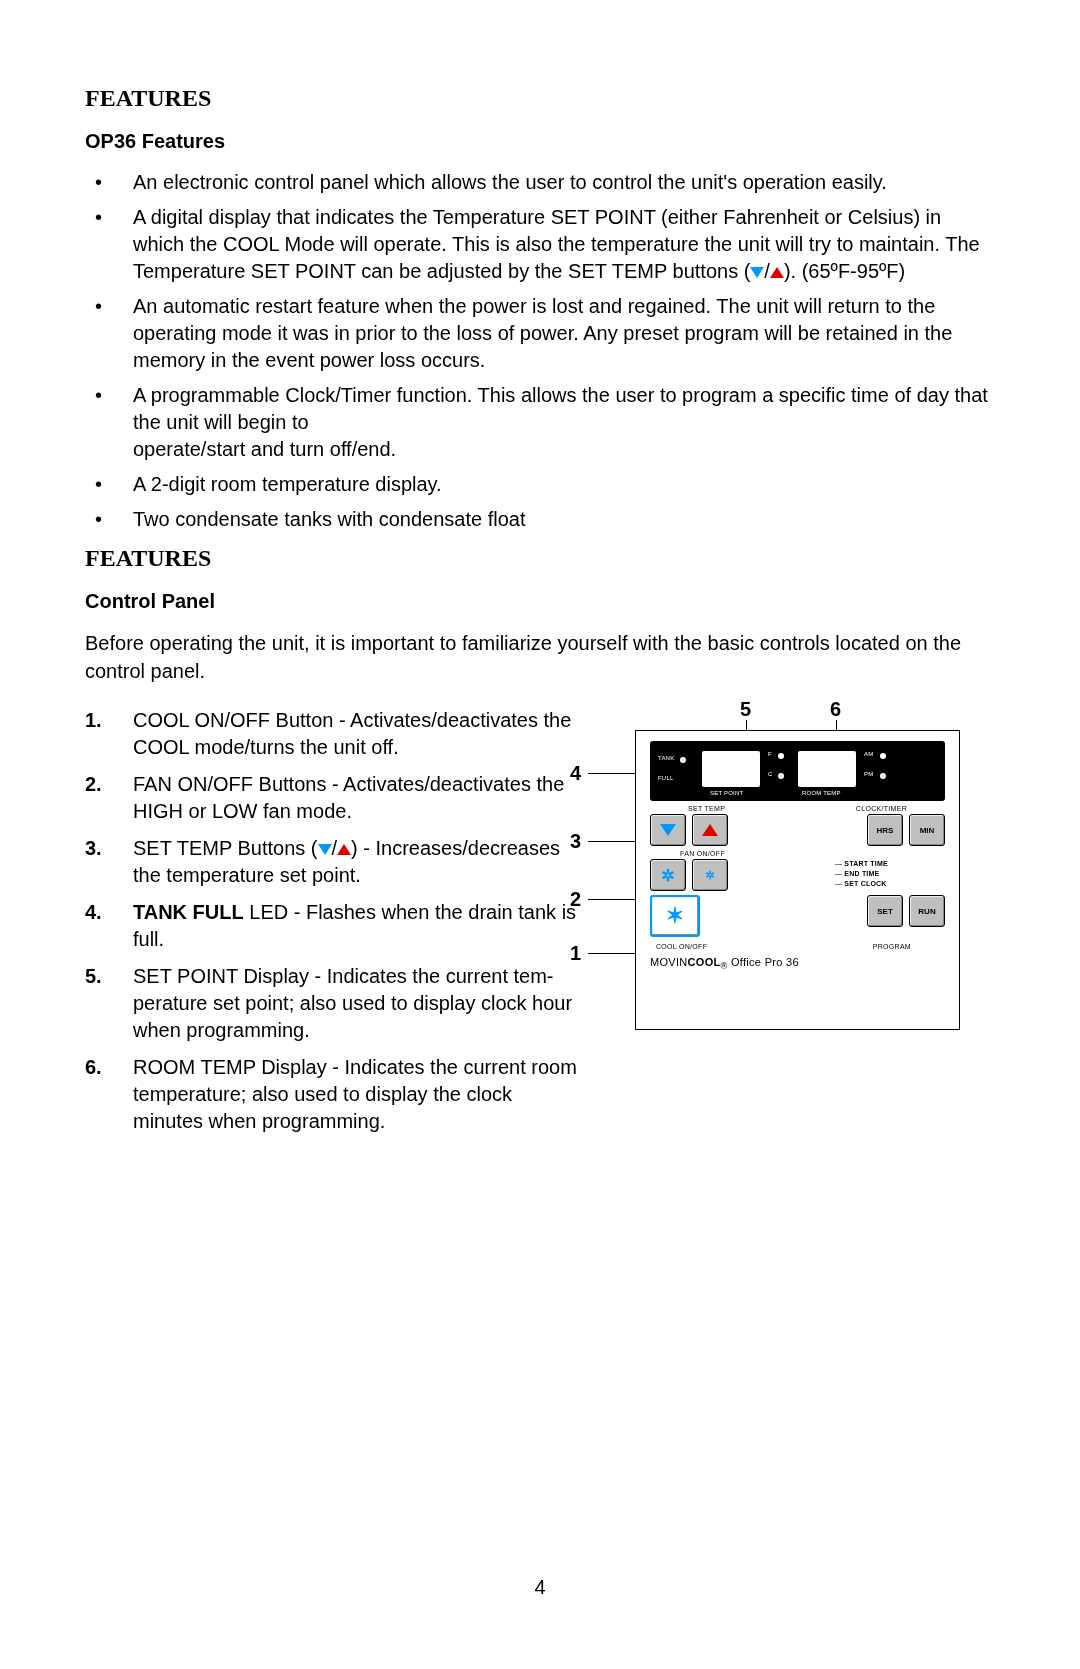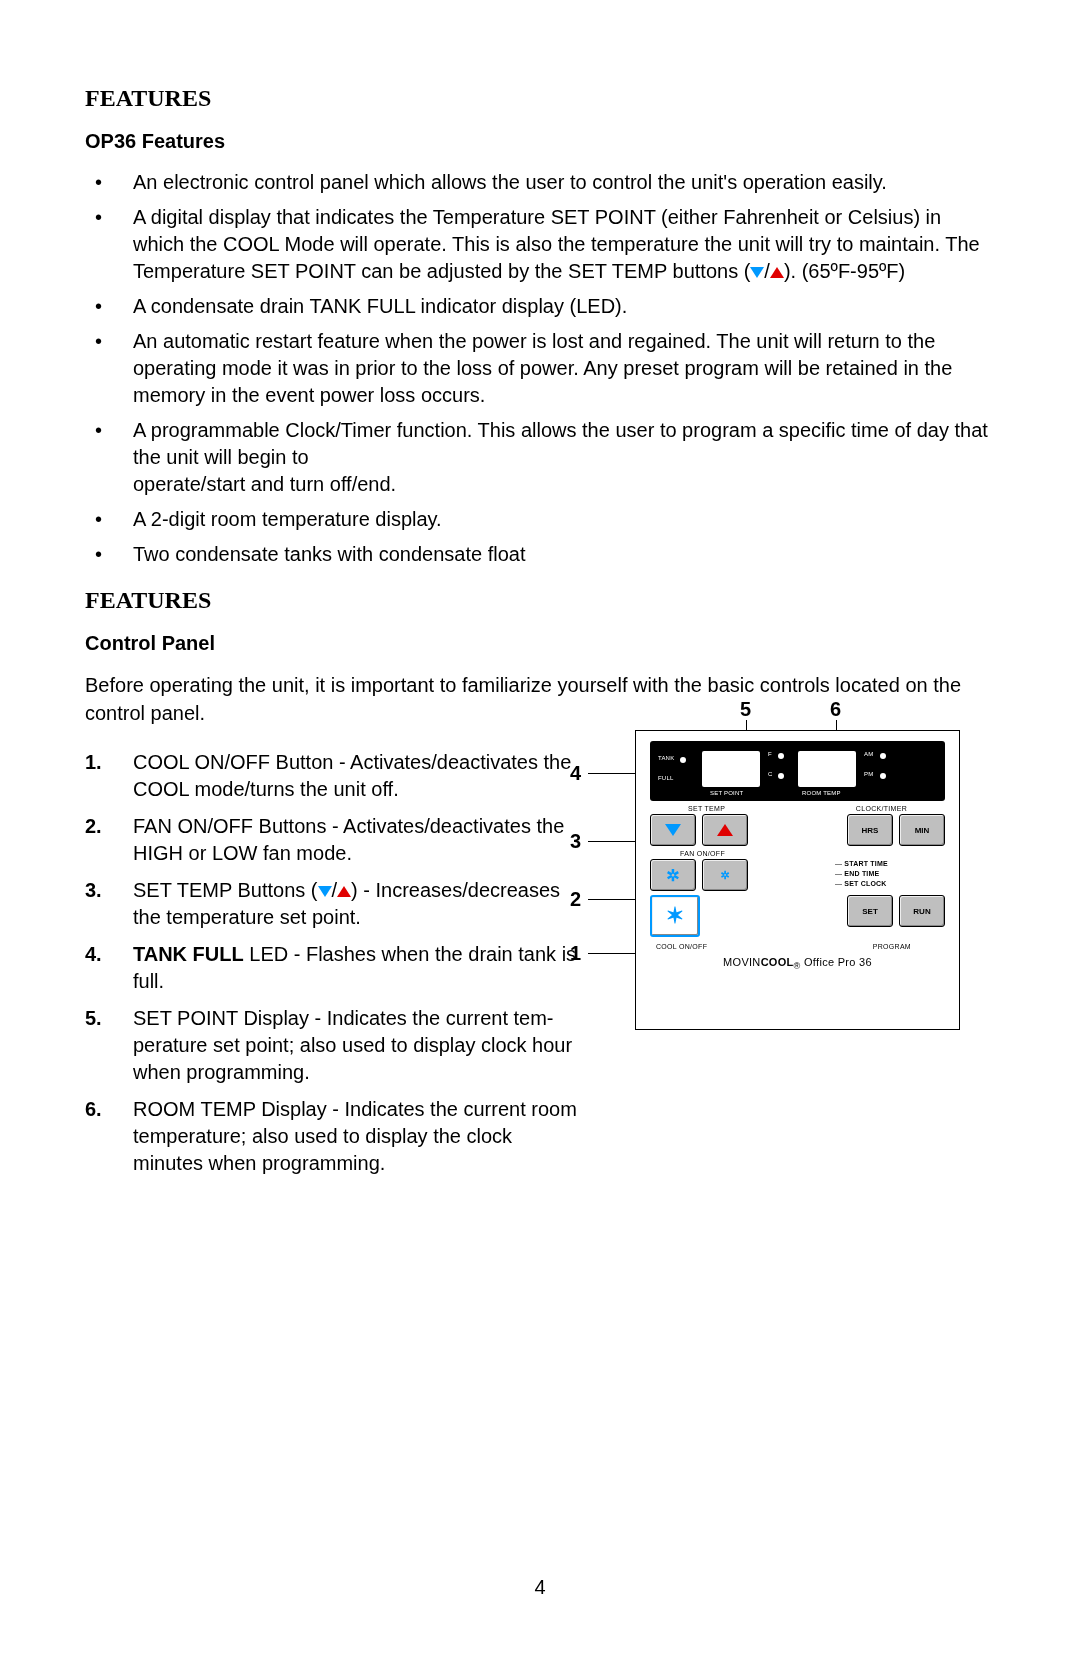--- a/index.html
+++ b/index.html
@@ -20,21 +20,21 @@
     margin-bottom: 18px;
   }
   h2.subhead {
     font-weight: bold;
     font-size: 20px;
     margin-bottom: 16px;
   }
   ul.features {
     list-style: none;
     padding-left: 38px;
-    margin-bottom: 19px;
+    margin-bottom: 12px;
   }
   ul.features li {
     position: relative;
     font-size: 20px;
     line-height: 1.35;
     margin-bottom: 8px;
     padding-left: 10px;
   }
   ul.features li::before {
     content: "•";
@@ -138,33 +138,33 @@
   .disp-lbl {
     position: absolute;
     color: #fff;
     font-size: 6px;
     letter-spacing: 0.2px;
   }
   .row-lbls { display: flex; justify-content: space-between; font-size: 7px; letter-spacing: 0.3px; padding: 0 38px 2px 38px; }
   .btnrow { display: flex; gap: 20px; justify-content: space-between; margin-bottom: 4px;}
   .btnpair { display:flex; gap:6px; }
   .ctl-btn {
-    width: 46px; height: 32px;
+    width: 36px; height: 32px;
     background:#bfbfbf;
     border:1px solid #000;
     border-radius:3px;
     box-shadow: inset -1px -1px 0 #888, inset 1px 1px 0 #eee;
     display:flex; align-items:center; justify-content:center;
     font-size:8px; font-weight:bold;
   }
   .ctl-btn.lg { width: 50px; height: 42px; border:2px solid #0099ff; background:#fff;}
   .stack-lbls { font-size:7px; line-height:10px; letter-spacing:0.2px; font-weight:bold;}
   .stack-lbls div::before{content:"— "; font-weight:normal;}
   .brand {
-    text-align:center;
+    text-align:left;
     font-size:11px;
     margin-top:6px;
     letter-spacing:0.3px;
   }
   .brand b{font-weight:900;}
   .tri-dn { width:0;height:0;border-left:8px solid transparent;border-right:8px solid transparent;border-top:12px solid #0099ff;}
   .tri-up { width:0;height:0;border-left:8px solid transparent;border-right:8px solid transparent;border-bottom:12px solid #e00000;}
   .tri-dn-sm { display:inline-block;width:0;height:0;border-left:7px solid transparent;border-right:7px solid transparent;border-top:11px solid #0099ff;vertical-align:middle;}
   .tri-up-sm { display:inline-block;width:0;height:0;border-left:7px solid transparent;border-right:7px solid transparent;border-bottom:11px solid #e00000;vertical-align:middle;}
   .fan-ic { color:#0099ff; font-size:16px; }
@@ -174,21 +174,20 @@
 </head>
 <body>
 
 <h1 class="section-title">FEATURES</h1>
 <h2 class="subhead">OP36 Features</h2>
 <ul class="features">
   <li><span>An electronic control panel which allows the user to control the unit's operation easily.</span></li>
   <li>
     <span>A digital display that indicates the Temperature SET POINT (either Fahrenheit or Celsius) in which the COOL Mode will operate.  This is also the temperature the unit will try to maintain.  The Temperature SET POINT can be adjusted by the SET TEMP buttons (</span><span class="tri-dn-sm"></span>/<span class="tri-up-sm"></span><span>).  (65ºF-95ºF)</span>
   </li>
-  <li><span>A condensate drain TANK FULL indicator display (LED).</span></li>
   <li><span>An automatic restart feature when the power is lost and regained.  The unit will return to the operating mode it was in prior to the loss of power.  Any preset program will be retained in the memory in the event power loss occurs.</span></li>
   <li><span style="white-space:pre-line">A programmable Clock/Timer function. This allows the user to program a specific time of day that the unit will begin to
 operate/start and turn off/end.</span></li>
   <li><span>A 2-digit room temperature display.</span></li>
   <li><span>Two condensate tanks with condensate float</span></li>
 </ul>
 
 <h1 class="section-title">FEATURES</h1>
 <h2 class="subhead">Control Panel</h2>
 <p class="intro">Before operating the unit, it is important to familiarize yourself with the basic controls located on the control panel.</p>

